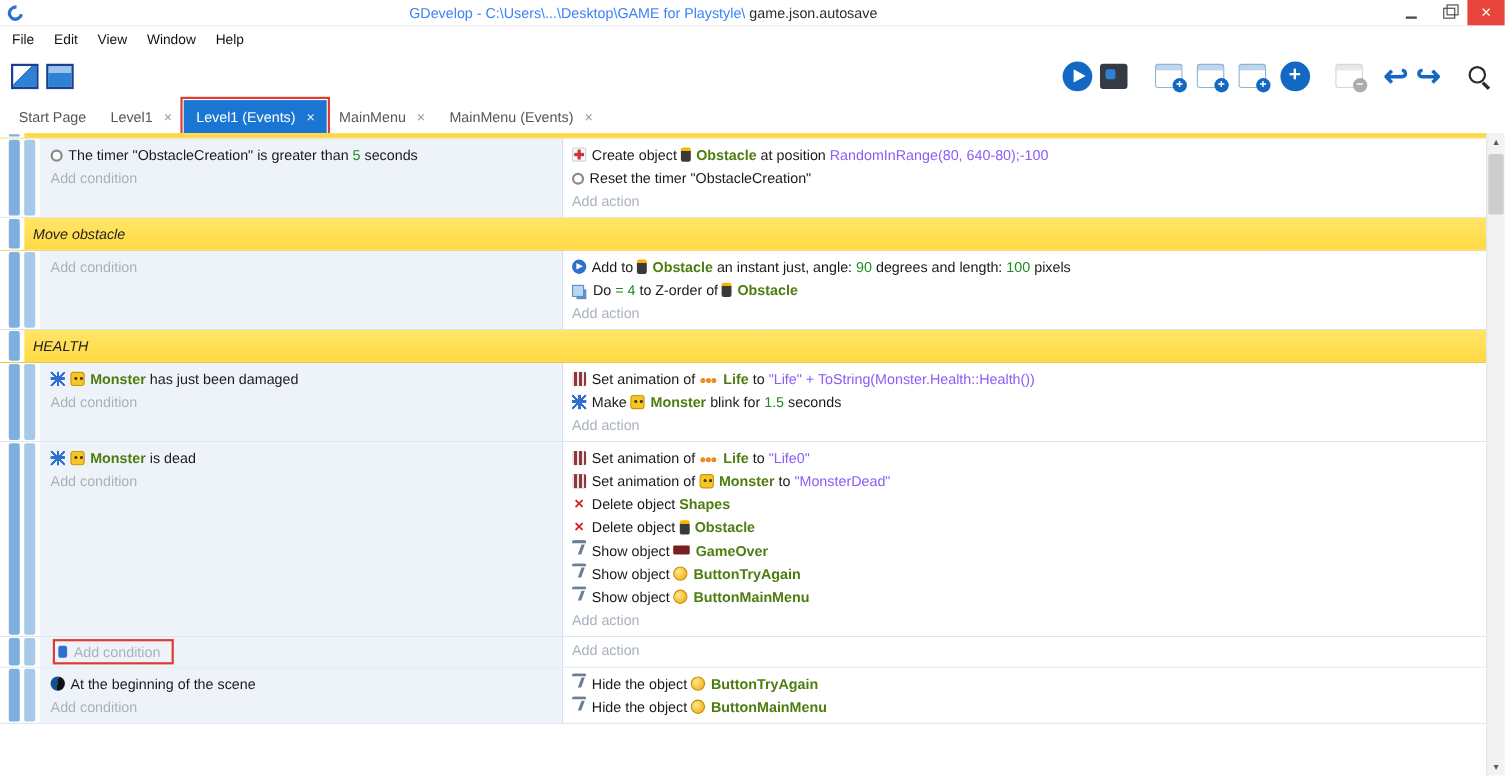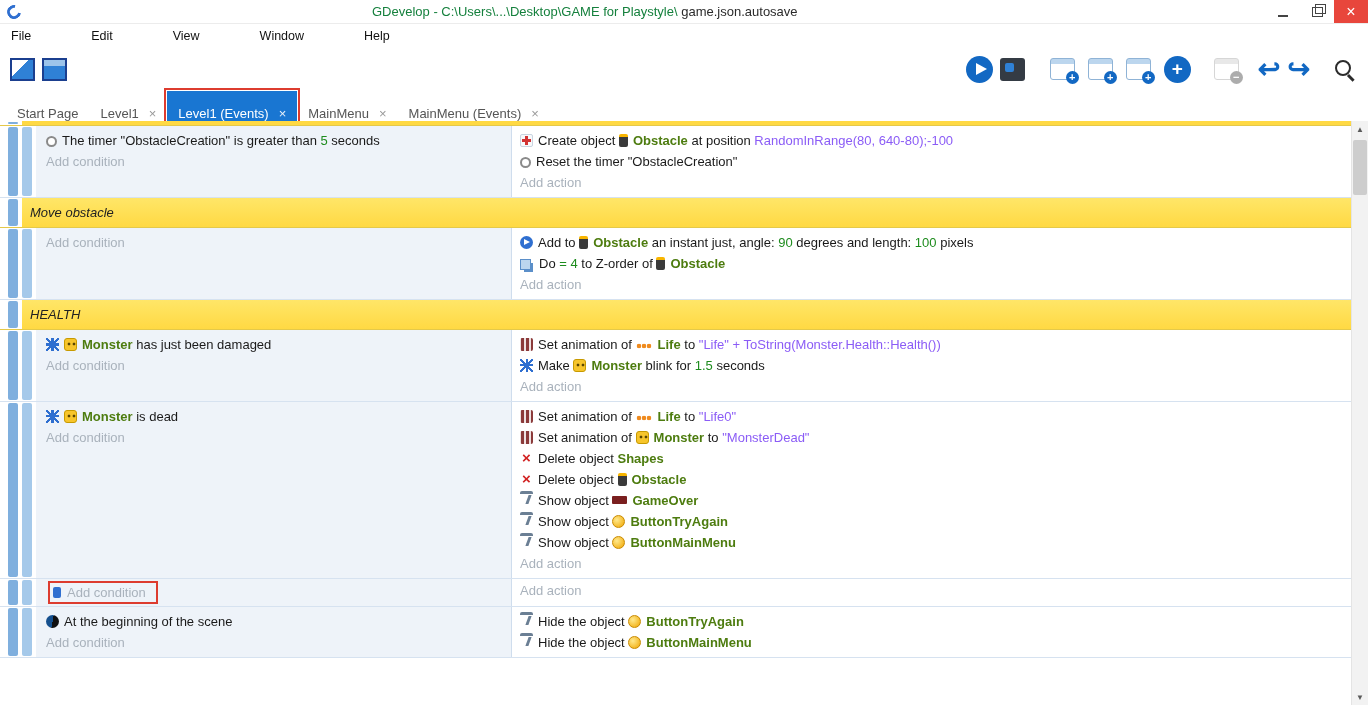--- a/index.html
+++ b/index.html
@@ -3,31 +3,31 @@
 <meta charset="utf-8">
 <style>
   html,body{margin:0;padding:0;}
   body{width:1368px;height:705px;overflow:hidden;background:#fff;
        font-family:"Liberation Sans",sans-serif;font-size:13px;color:#1a1a1a;}
 
   
   .titlebar{height:23px;background:#fff;border-bottom:1px solid #ececec;position:relative;display:flex;align-items:center;}
   .app-icon{width:14px;height:14px;margin:0 7px;border:3px solid #2f6fd0;border-right-color:transparent;border-radius:50%;box-sizing:border-box;transform:rotate(-35deg);}
   .title{position:absolute;left:372px;top:4px;white-space:nowrap;font-size:13px;}
-  .dim-t{color:#15803d;}
+  .dim-t{color:#3b82f6;}
   .main-t{color:#2b2b2b;}
   .win-controls{position:absolute;right:0;top:0;display:flex;height:23px;}
   .wbtn{width:34px;height:23px;display:flex;align-items:center;justify-content:center;cursor:pointer;color:#333;}
   .glyph-min{width:10px;border-top:2px solid #444;margin-top:8px;display:block;}
   .glyph-restore{width:9px;height:8px;border:1px solid #444;position:relative;background:#fff;display:block;}
   .glyph-restore::before{content:"";position:absolute;left:2px;top:-4px;width:9px;height:8px;border:1px solid #444;}
   .wbtn.close{background:#e8463c;color:#fff;font-size:16px;line-height:16px;}
 
   
-  .menubar{height:23px;display:flex;align-items:center;padding-left:2px;background:#fff;gap:42px;}
+  .menubar{height:23px;display:flex;align-items:center;padding-left:2px;background:#fff;}
   .menu-item{padding:2px 9px;font-size:12.5px;color:#111;cursor:pointer;}
 
   
   .toolbar{height:44px;display:flex;align-items:center;justify-content:space-between;padding:0 10px;background:#fff;}
   .tb-left,.tb-right{display:flex;align-items:center;gap:7px;}
   .tb{display:inline-block;position:relative;cursor:pointer;}
   .tb-new-project{width:25px;height:23px;border:2px solid #1b3f8f;box-sizing:border-box;background:linear-gradient(135deg,#ffffff 42%,#2f81d6 42%);}
   .tb-open-project{width:25px;height:23px;border:2px solid #1b3f8f;box-sizing:border-box;background:linear-gradient(180deg,#9cc4ea 32%,#2f81d6 32%);}
   .tb-preview-play{width:27px;height:27px;border-radius:50%;background:#1268c3;}
   .tb-preview-play::after{content:"";position:absolute;left:10px;top:7px;border-left:11px solid #fff;border-top:6.5px solid transparent;border-bottom:6.5px solid transparent;}
@@ -40,21 +40,21 @@
   .tb-delete-event{opacity:.5;filter:grayscale(1);margin-left:16px;margin-right:12px;}
   .tb-delete-event::after{content:"−";}
   .tb-undo::before{content:"↩";font-size:27px;line-height:26px;color:#1268c3;font-weight:bold;}
   .tb-redo::before{content:"↪";font-size:27px;line-height:26px;color:#1268c3;font-weight:bold;margin-right:14px;}
   .tb-search{width:27px;height:27px;}
   .tb-search::before{content:"";position:absolute;left:4px;top:4px;width:12px;height:12px;border:2.5px solid #2b2b2b;border-radius:50%;}
   .tb-search::after{content:"";position:absolute;left:18px;top:18px;width:8px;height:3px;background:#2b2b2b;transform:rotate(45deg);transform-origin:0 0;}
 
   
   .tabbar{height:30px;display:flex;align-items:stretch;padding-left:6px;background:#fff;}
-  .tab{display:flex;align-items:flex-end;padding:0 11px;color:#555;cursor:pointer;font-size:13px;white-space:nowrap;}
+  .tab{display:flex;align-items:center;padding:0 11px;color:#555;cursor:pointer;font-size:13px;white-space:nowrap;}
   .tab.active{background:#1976d2;color:#fff;}
   .tab.annotated{outline:2px solid #dd3c2f;outline-offset:1px;}
   .tab-close{margin-left:10px;font-size:13px;color:#999;cursor:pointer;}
   .tab.active .tab-close{color:#e8f1fb;}
 
   
   .events-wrap{height:585px;display:flex;}
   .sheet{width:1351px;height:585px;overflow:hidden;background:#fff;position:relative;}
   .row{display:flex;border-bottom:1px solid #d6e2f0;box-sizing:border-box;}
   .gutter{position:relative;flex:0 0 36px;background:#fff;}

